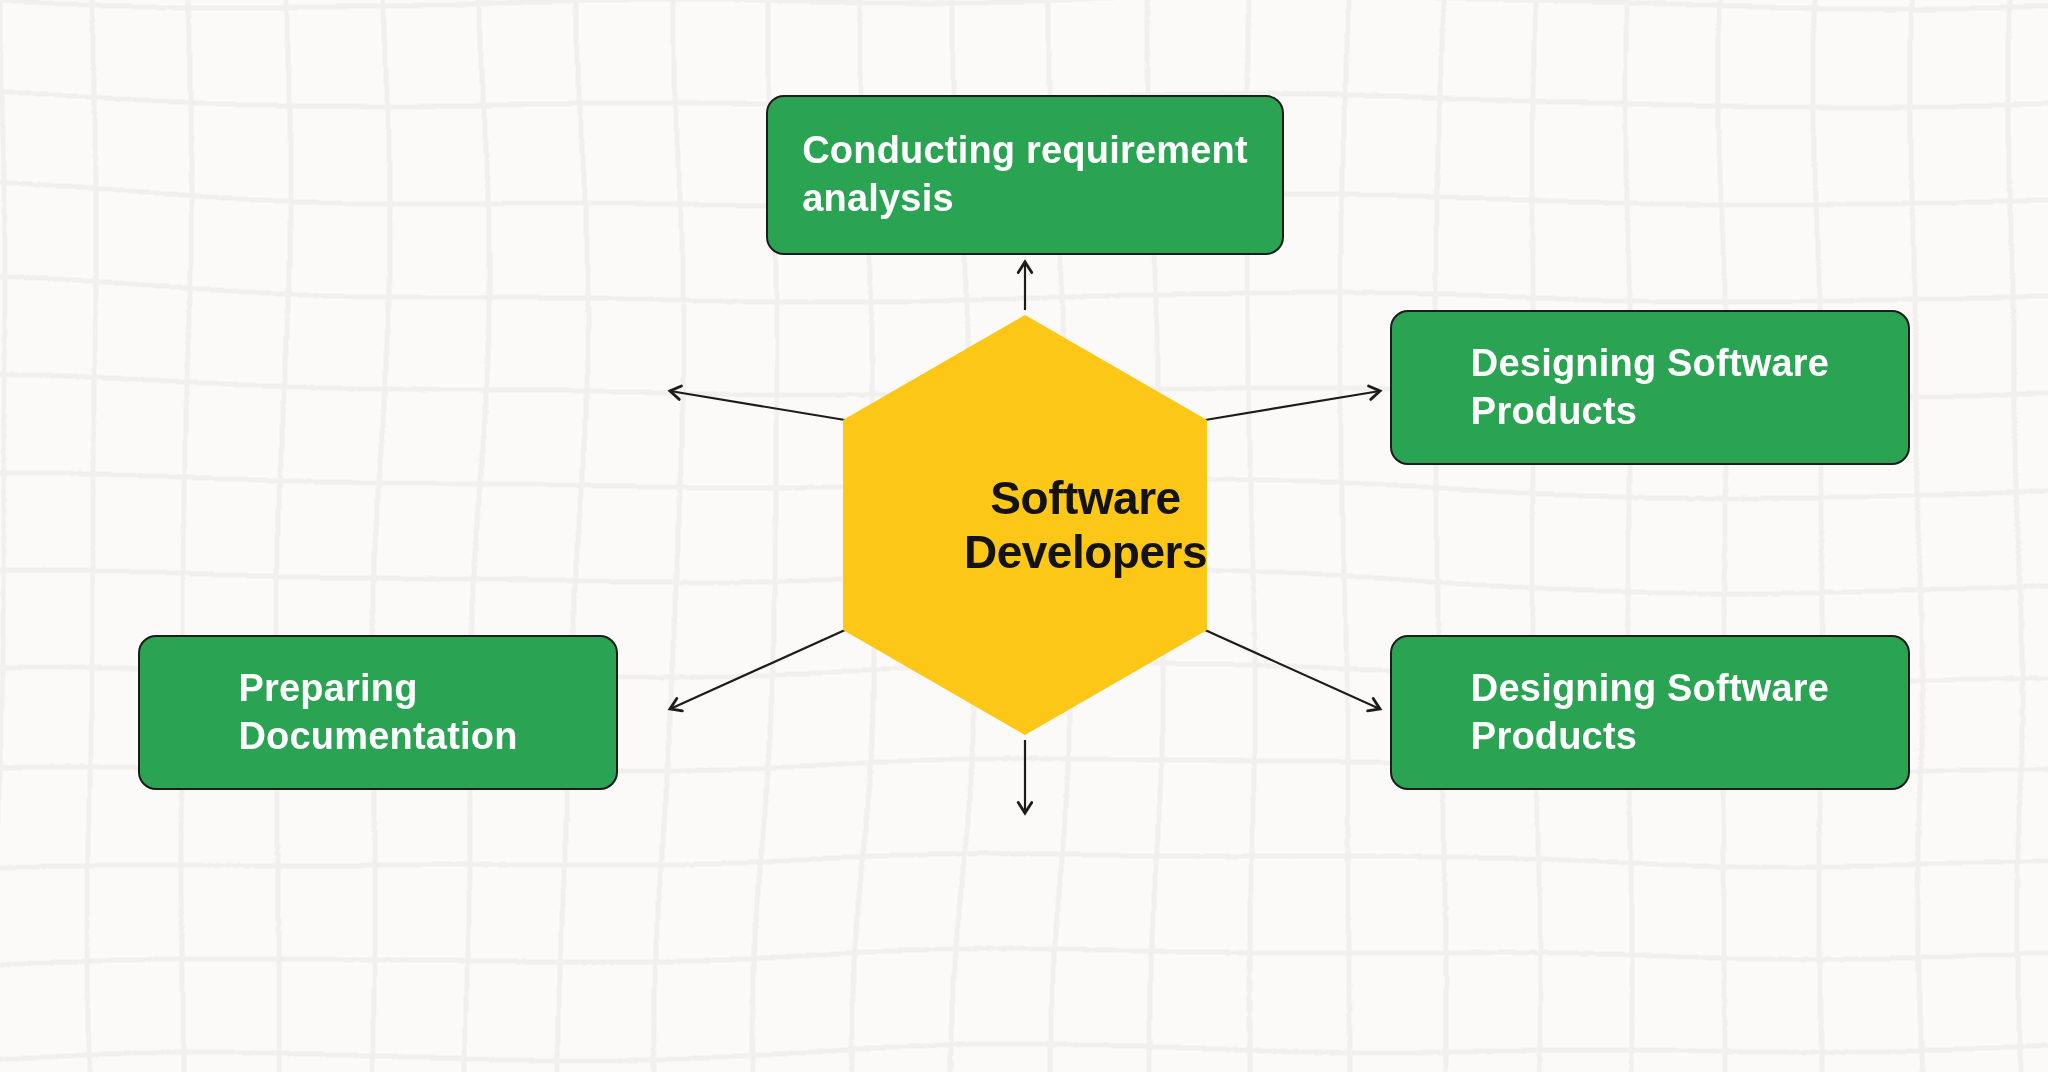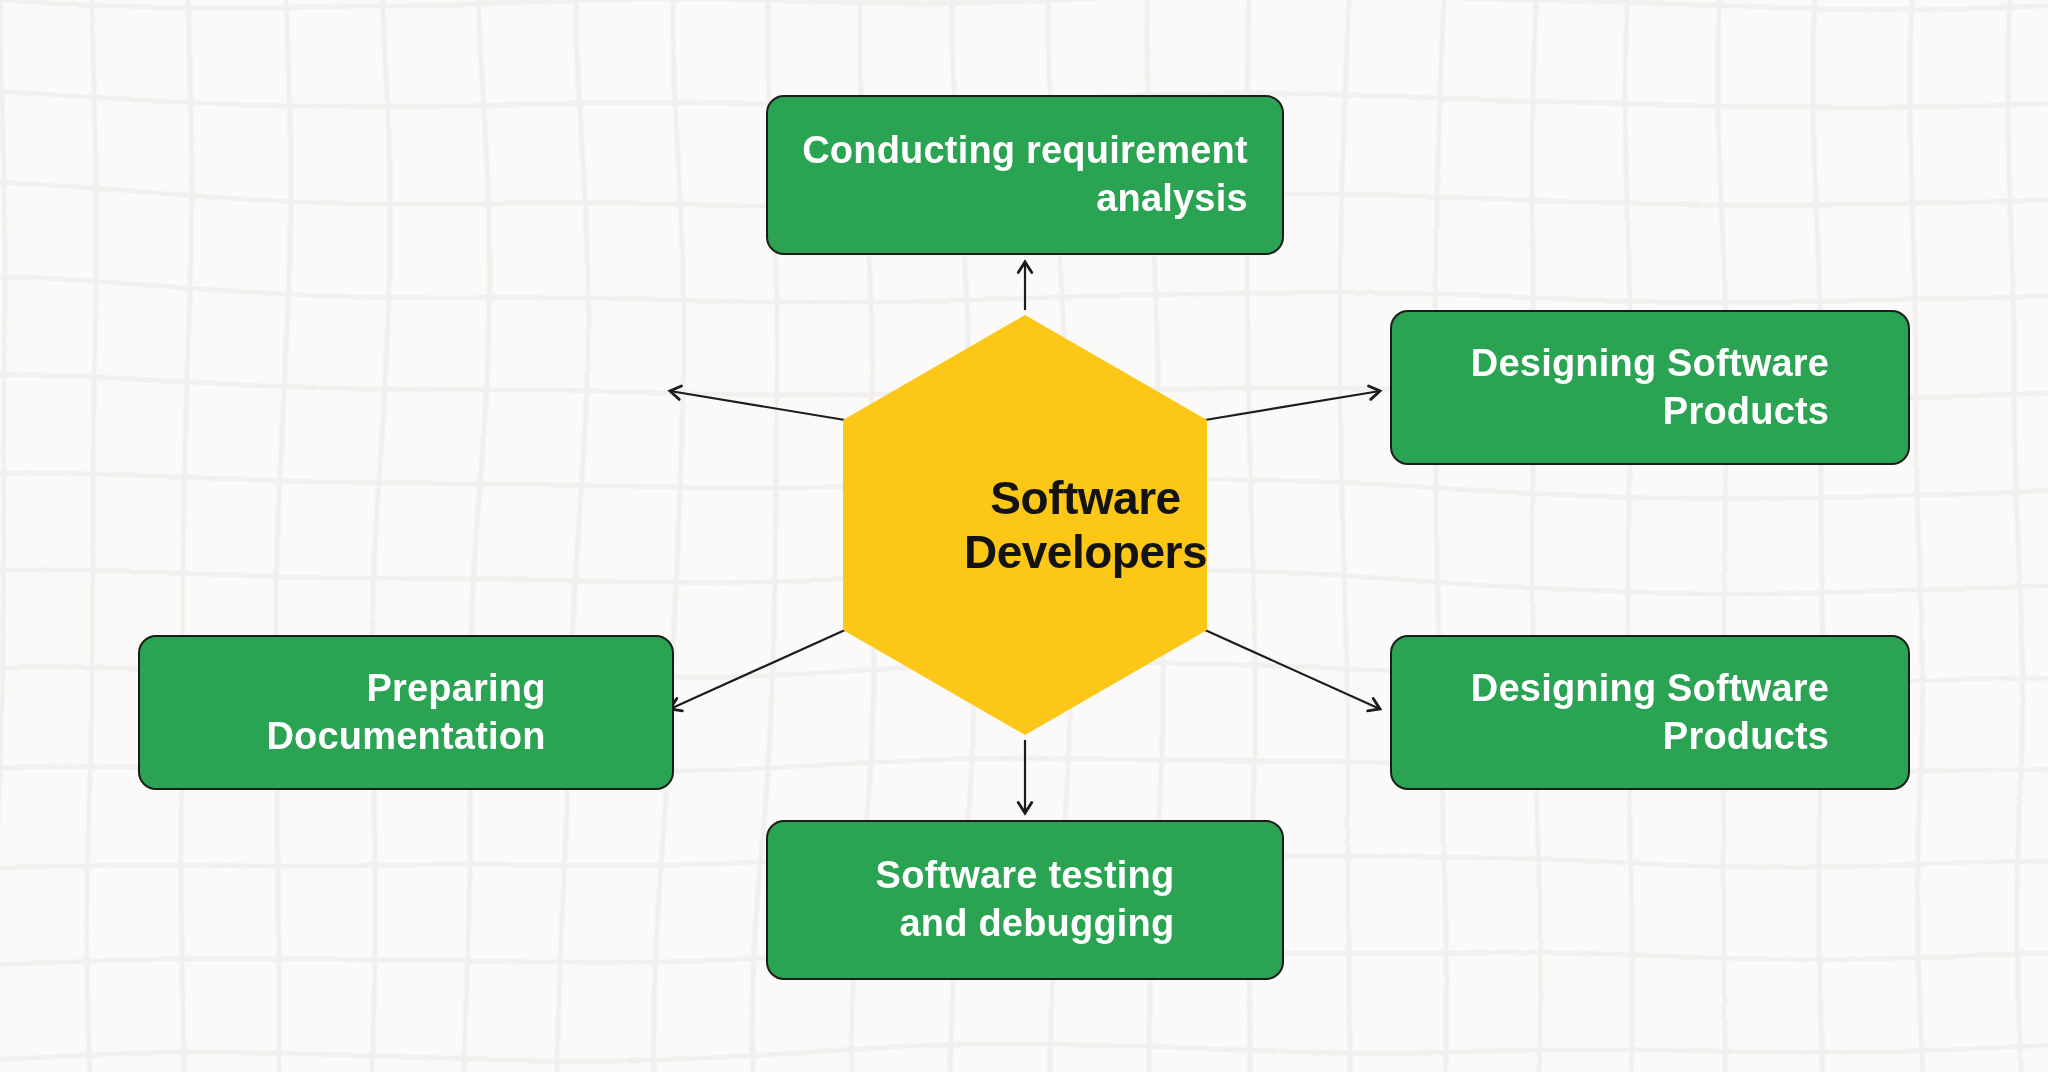--- a/index.html
+++ b/index.html
@@ -11,30 +11,30 @@
   html,body{width:2048px; height:1072px; overflow:hidden;}
   body{font-family:"Liberation Sans","DejaVu Sans",sans-serif; background:var(--background);}
   .stage{position:relative; width:2048px; height:1072px; background:var(--background); overflow:hidden;}
   .grid-bg, .connectors{position:absolute; left:0; top:0; width:2048px; height:1072px;}
   .grid-bg line{stroke:var(--grid-line); stroke-width:5; stroke-linecap:round;}
   .connectors path.link{stroke:var(--arrow); stroke-width:2.2; fill:none;}
   .connectors .arrowhead{stroke:var(--arrow); stroke-width:1.9; fill:none; stroke-linecap:round;}
   .node{
     position:absolute; display:flex; align-items:center; justify-content:center;
     background:var(--node-fill); border:2.5px solid var(--outline); border-radius:18px;
-    color:var(--node-text); text-align:right;
+    color:var(--node-text); text-align:left;
   }
   .node .label{
     white-space:pre-line; font-size:38px; font-weight:700; line-height:1.26;
     letter-spacing:.2px;
   }
   .node.pos-top        {left:766px;  top:95px;  width:518px; height:160px;}
   .node.pos-left-top   {left:138px;  top:310px; width:520px; height:155px;}
   .node.pos-right-top  {left:1390px; top:310px; width:520px; height:155px;}
-  .node.pos-left-bot   {left:138px;  top:635px; width:536px; height:155px;}
+  .node.pos-left-bot   {left:138px;  top:635px; width:480px; height:155px;}
   .node.pos-right-bot  {left:1390px; top:635px; width:520px; height:155px;}
   .node.pos-bottom     {left:766px;  top:820px; width:518px; height:160px;}
   .hexagon{
     position:absolute; left:843px; top:315px; width:364px; height:420px;
     background:var(--center-fill);
     clip-path:polygon(50% 0%, 100% 25%, 100% 75%, 50% 100%, 0% 75%, 0% 25%);
     display:flex; align-items:center; justify-content:flex-end;
   }
   .hex-label{
     white-space:pre-line; text-align:center; color:var(--center-text);
@@ -118,23 +118,19 @@
 Products</span>
   </div>
   <div class="node pos-left-bot">
     <span class="label">Preparing
 Documentation</span>
   </div>
   <div class="node pos-right-bot">
     <span class="label">Designing Software
 Products</span>
   </div>
-  <div class="node pos-bottom">
-    <span class="label">Software testing
-and debugging</span>
-  </div>
 
   <div class="hexagon">
     <div class="hex-label">Software
 Developers</div>
   </div>
 
 </div>
 
 </body></html>

